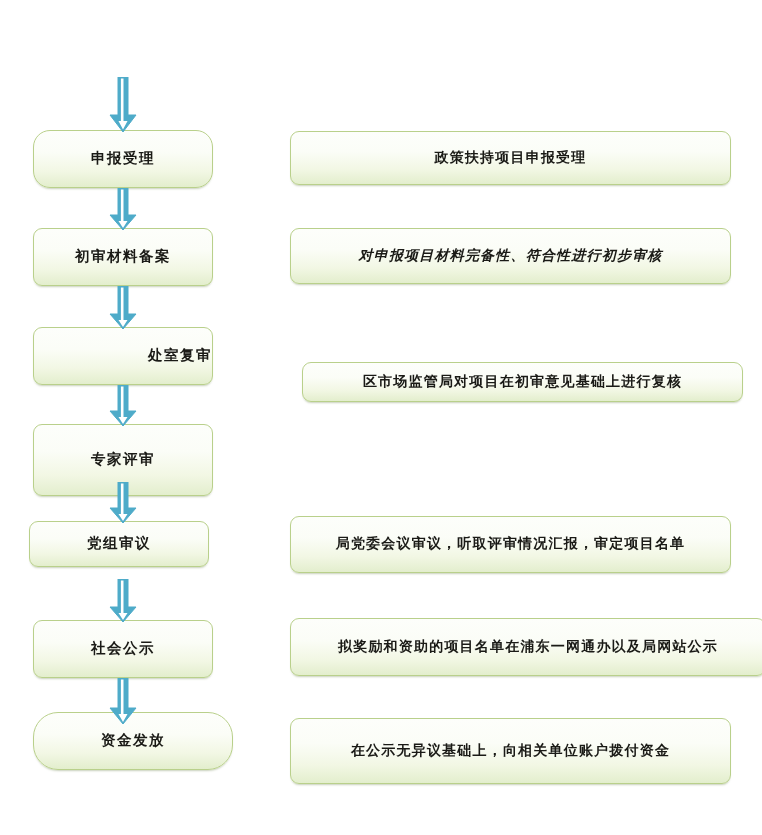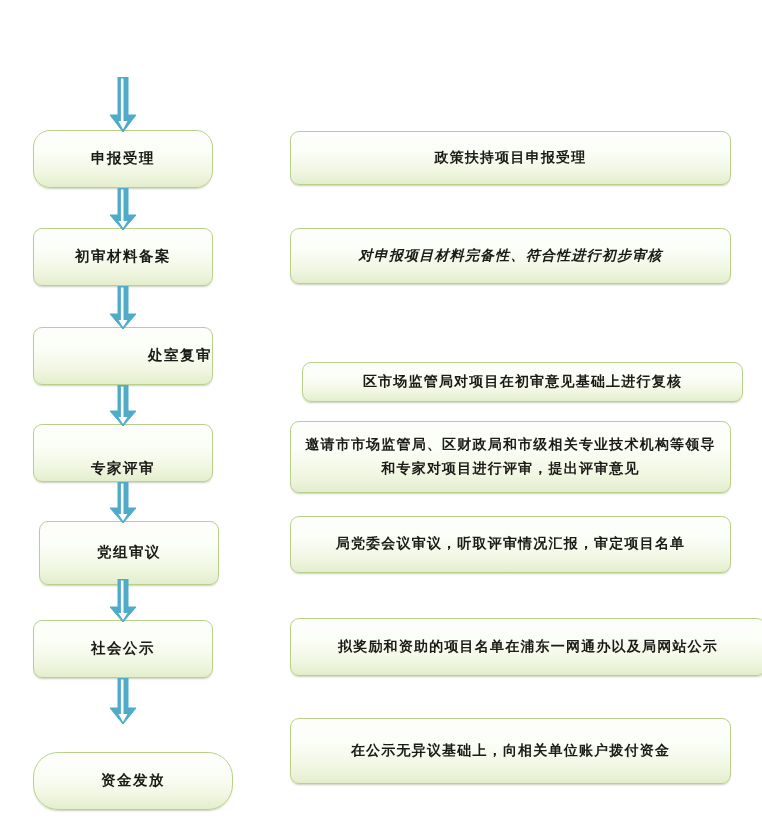--- a/index.html
+++ b/index.html
@@ -59,33 +59,33 @@
   </div>
 
   <div class="node stage" style="left:33px; top:228px; width:180px; height:58px;justify-content:center;">
     <span class="node-label">初审材料备案</span>
   </div>
 
   <div class="node stage" style="left:33px; top:327px; width:180px; height:58px;justify-content:flex-end;">
     <span class="node-label">处室复审</span>
   </div>
 
-  <div class="node stage" style="left:33px; top:424px; width:180px; height:58px;align-items:flex-end;">
+  <div class="node stage" style="left:33px; top:424px; width:180px; height:72px;">
     <span class="node-label">专家评审</span>
   </div>
 
-  <div class="node stage" style="left:39px; top:521px; width:180px; height:64px;">
+  <div class="node stage" style="left:29px; top:521px; width:180px; height:46px;">
     <span class="node-label">党组审议</span>
   </div>
 
   <div class="node stage" style="left:33px; top:620px; width:180px; height:58px;">
     <span class="node-label">社会公示</span>
   </div>
 
-  <div class="node stage" style="left:33px; top:752px; width:200px; height:58px;border-radius:25px;">
+  <div class="node stage" style="left:33px; top:712px; width:200px; height:58px;border-radius:25px;">
     <span class="node-label">资金发放</span>
   </div>
 
   <div class="arrow" style="left:108px; top:77px; width:30px; height:56px;">
     <svg viewBox="0 0 30 56" preserveAspectRatio="none">
       <polygon points="10,0 20,0 20,38 28,38 15,55 2,38 10,38" fill="#4eabc9" stroke="#4eabc9" stroke-width="1"></polygon>
       <polyline points="14.2,1.5 14.2,44" fill="none" stroke="#ffffff" stroke-width="2.6"></polyline>
       <polygon points="15,52.5 10.5,44 19.5,44" fill="#ffffff"></polygon>
     </svg>
   </div>
@@ -144,24 +144,20 @@
   </div>
 
   <div class="node detail" style="left:290px; top:228px; width:441px; height:56px;font-style:italic;">
     <span class="node-label">对申报项目材料完备性、符合性进行初步审核</span>
   </div>
 
   <div class="node detail" style="left:302px; top:326px; width:441px; height:40px;margin-top:36px;">
     <span class="node-label">区市场监管局对项目在初审意见基础上进行复核</span>
   </div>
 
-  <div class="node detail" style="left:290px; top:421px; width:441px; height:72px;">
-    <span class="node-label">邀请市市场监管局、区财政局和市级相关专业技术机构等领导
-和专家对项目进行评审，提出评审意见</span>
-  </div>
 
   <div class="node detail" style="left:290px; top:516px; width:441px; height:57px;">
     <span class="node-label">局党委会议审议，听取评审情况汇报，审定项目名单</span>
   </div>
 
   <div class="node detail" style="left:290px; top:618px; width:476px; height:58px;">
     <span class="node-label">拟奖励和资助的项目名单在浦东一网通办以及局网站公示</span>
   </div>
 
   <div class="node detail" style="left:290px; top:718px; width:441px; height:66px;">

